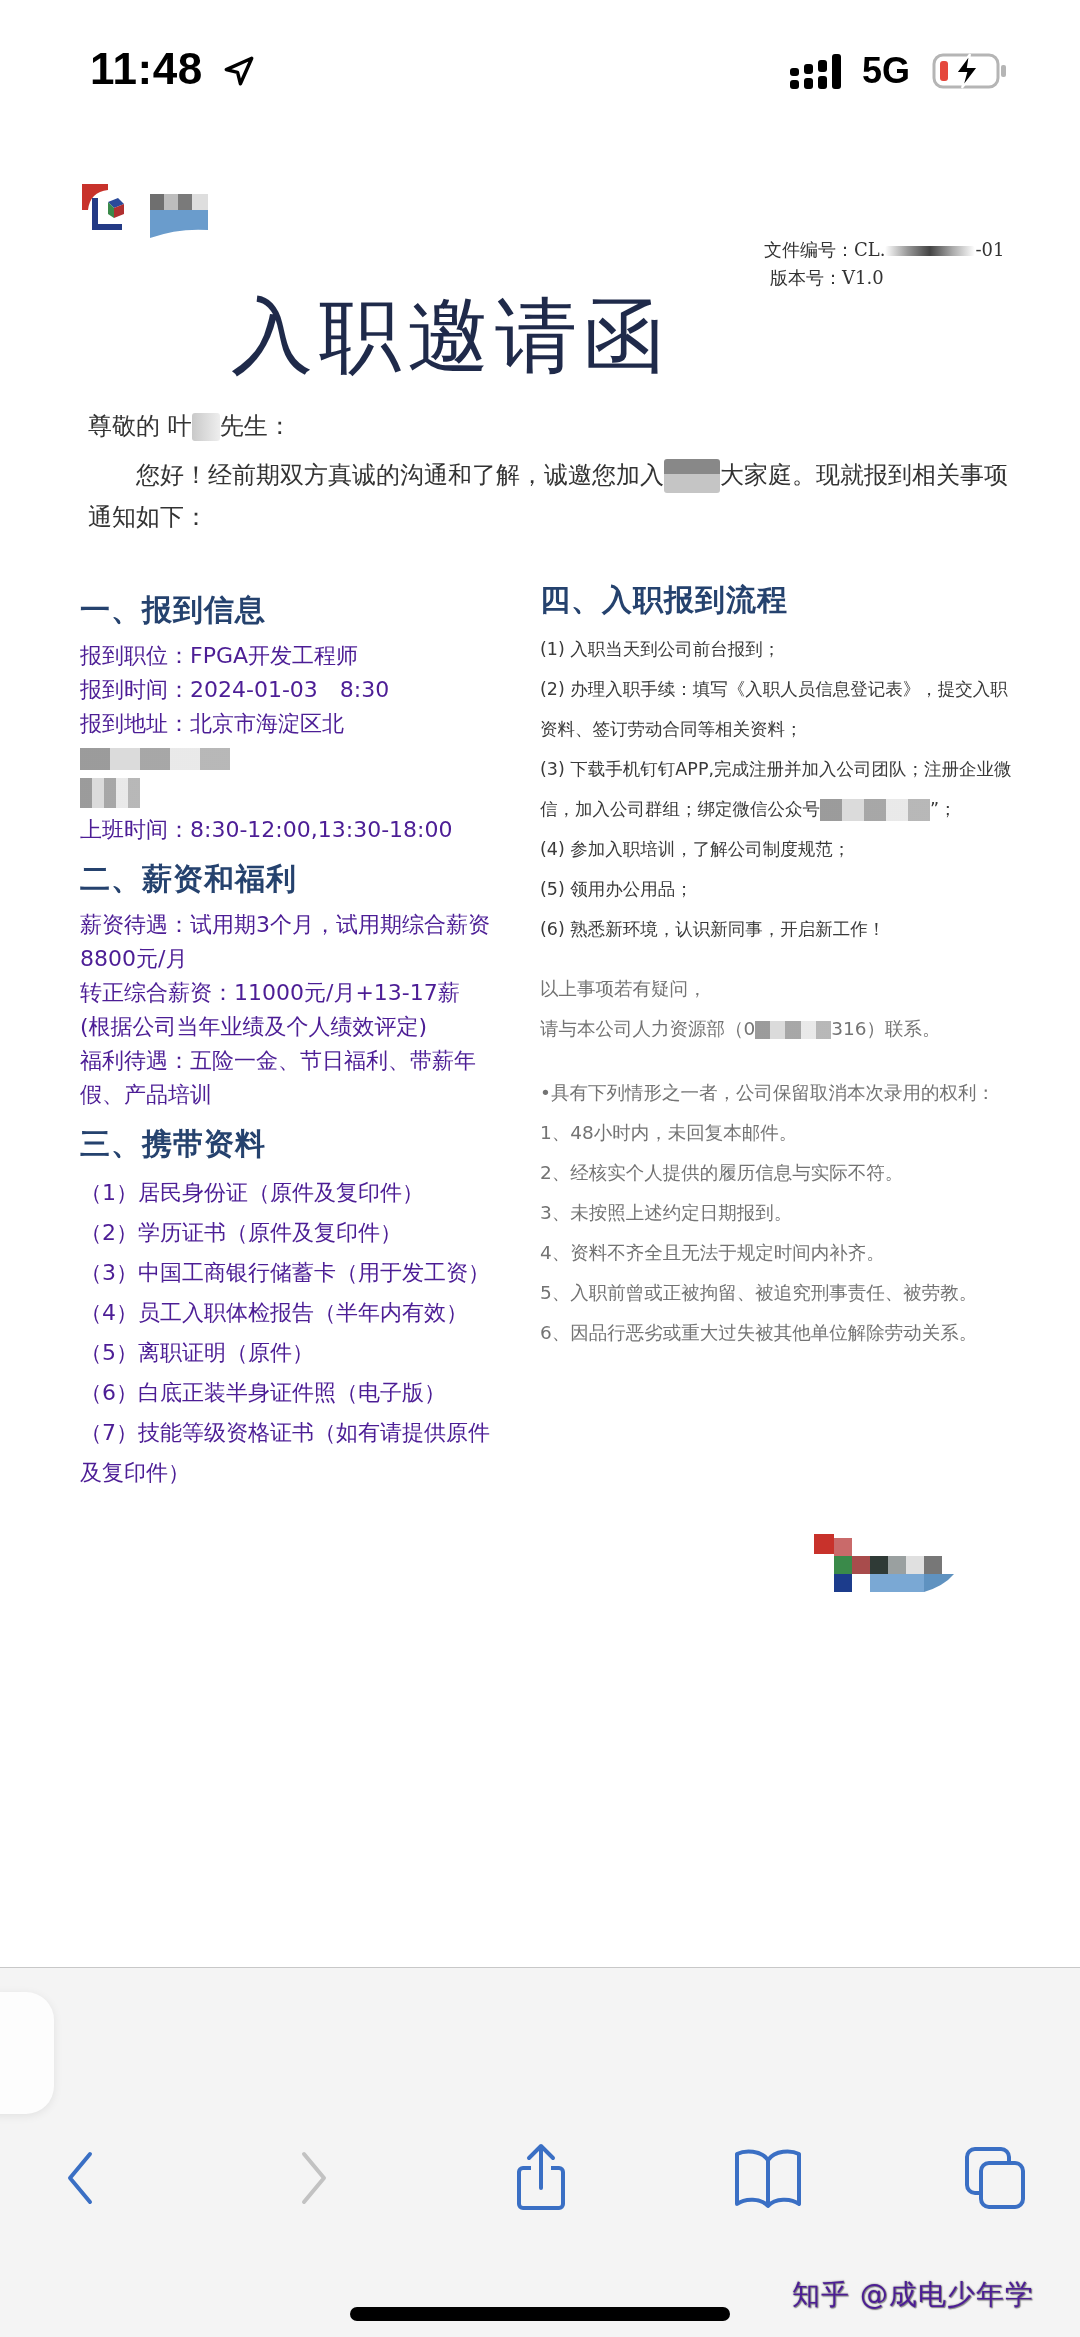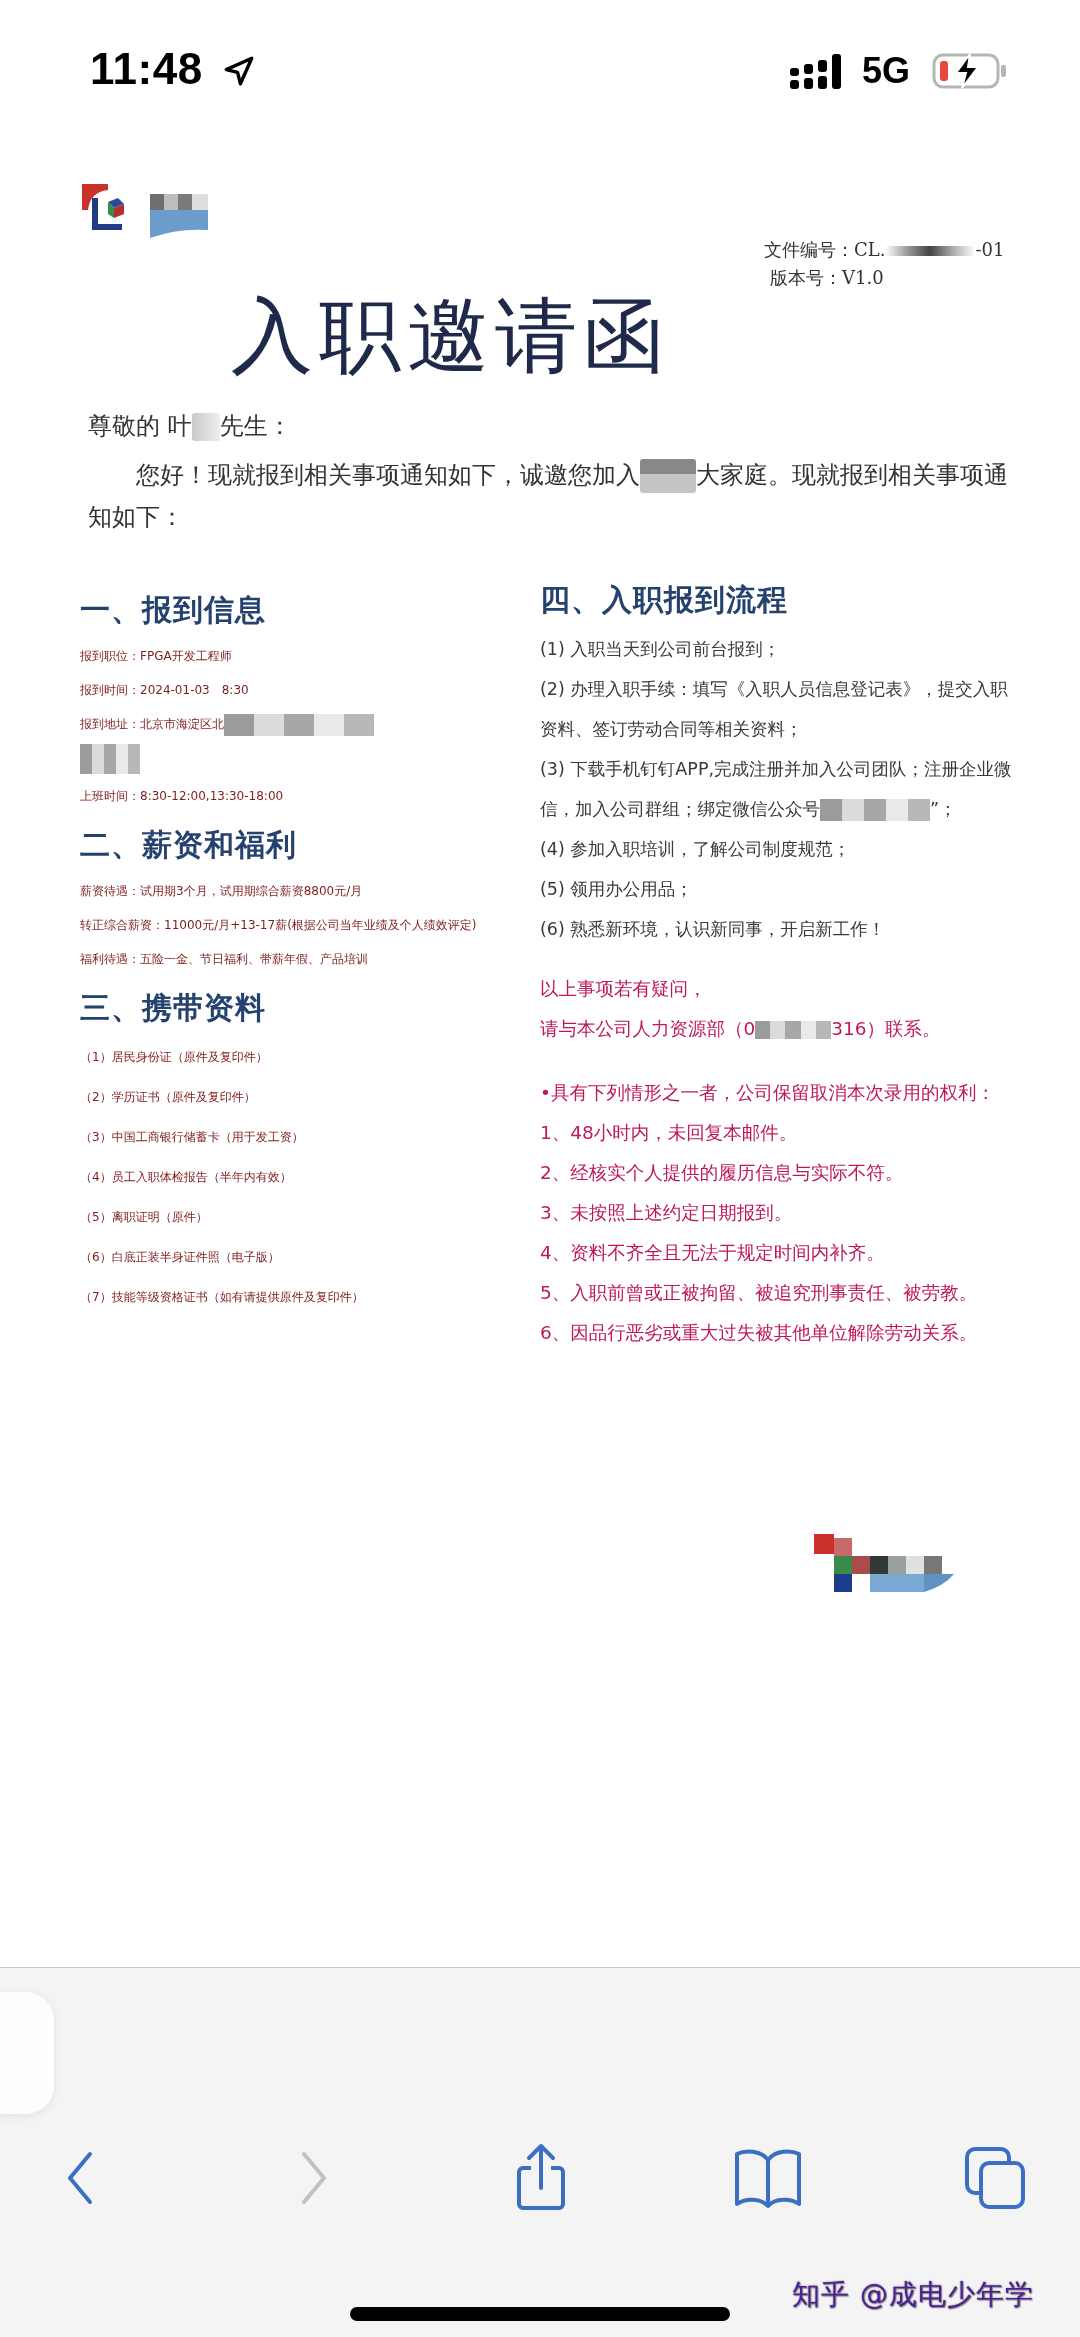--- a/index.html
+++ b/index.html
@@ -22,25 +22,25 @@
   .doc-title { position:absolute; left:0; width:902px; top:142px; text-align:center; font-family:"DejaVu Sans",sans-serif; font-size:82px; color:#1f2a4a; letter-spacing:6px; font-weight:400; }
 
   .greeting { position:absolute; left:88px; top:270px; font-size:24px; color:#333; }
   .blur-box { display:inline-block; vertical-align:middle; background:linear-gradient(90deg,#c9c9c9,#eee); border-radius:3px; }
   .intro { position:absolute; left:88px; top:314px; width:920px; font-size:24px; color:#333; line-height:42px; text-indent:48px; }
 
   .col-left { position:absolute; left:80px; top:450px; width:410px; }
   .col-right { position:absolute; left:540px; top:440px; width:480px; }
 
   .sec-h { font-family:Liberation Serif, serif; font-weight:700; font-size:30px; color:#25426e; margin-bottom:8px; letter-spacing:1px; }
-  .line { font-size:12px; color:#7f1d1d; line-height:34px; }
+  .line { font-size:22px; color:#4c1d95; line-height:34px; }
   .line.item { line-height:40px; }
   .sp { height:12px; }
   .r-line { font-size:17.5px; color:#3a3a3a; line-height:40px; }
-  .r-line.blue { color:#be185d; font-size:18.5px; }
+  .r-line.blue { color:#737373; font-size:18.5px; }
   .mosaic { display:inline-block; height:22px; vertical-align:middle; background:linear-gradient(90deg,#7a7a7a 0 20%,#cfcfcf 20% 40%,#8a8a8a 40% 60%,#e2e2e2 60% 80%,#a0a0a0 80%); opacity:.75; }
 
   .logo-bottom { position:absolute; left:814px; top:1390px; width:160px; height:70px; }
 
   
   .chrome { position:absolute; left:0; top:1967px; width:1080px; height:370px; background:#f4f4f4; border-top:1px solid #c8c8c8; }
   .tab-left { position:absolute; left:-30px; top:24px; width:84px; height:122px; background:#fdfdfd; border-radius:28px; box-shadow:0 2px 10px rgba(0,0,0,.08); }
   .url-bar { position:absolute; left:80px; top:24px; width:920px; height:124px; background:#fdfdfd; border-radius:30px; box-shadow:0 3px 14px rgba(0,0,0,.10); }
   .url-lock { position:absolute; left:302px; top:46px; width:26px; height:34px; }
   .url-text { position:absolute; left:344px; top:36px; font-family:"Liberation Sans",sans-serif; font-size:44px; color:#111; }
@@ -93,21 +93,21 @@
   <div class="doc-meta">
     <div><span>文件编号：CL.</span><span class="blur-box" style="width:90px;height:10px;background:linear-gradient(90deg,#fff,#999,#444,#aaa,#fff);"></span><span>-01</span></div>
     <div class="row2">版本号：V1.0</div>
   </div>
   <div class="doc-title">入职邀请函</div>
 
   <div class="greeting">
     <span>尊敬的 叶</span><span class="blur-box" style="width:28px;height:28px;"></span><span>先生：</span>
   </div>
   <div class="intro">
-    <span>您好！现就报到相关事项通知如下，诚邀您加入</span><span class="blur-box" style="width:56px;height:34px;background:linear-gradient(180deg,#888 0 45%,#c5c5c5 45%);"></span><span>大家庭。现就报到相关事项通知如下：</span>
+    <span>您好！经前期双方真诚的沟通和了解，诚邀您加入</span><span class="blur-box" style="width:56px;height:34px;background:linear-gradient(180deg,#888 0 45%,#c5c5c5 45%);"></span><span>大家庭。现就报到相关事项通知如下：</span>
   </div>
 
   <div class="col-left">
     <div class="sec-h">一、报到信息</div>
     <div class="line">报到职位：FPGA开发工程师</div>
     <div class="line">报到时间：2024-01-03　8:30</div>
     <div class="line"><span>报到地址：北京市海淀区北</span><span class="mosaic" style="width:150px;"></span></div>
     <div class="line" style="height:38px;"><span class="mosaic" style="width:60px;height:30px;"></span></div>
     <div class="line">上班时间：8:30-12:00,13:30-18:00</div>
     <div class="sp"></div>

